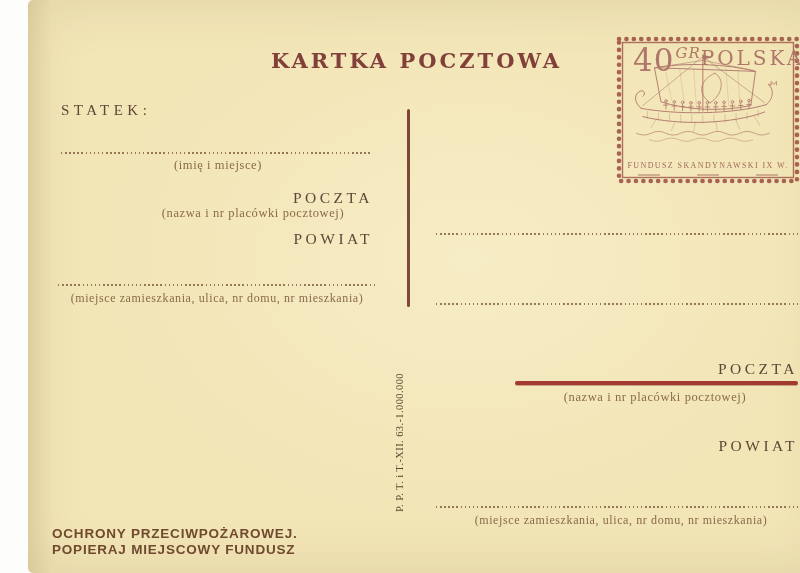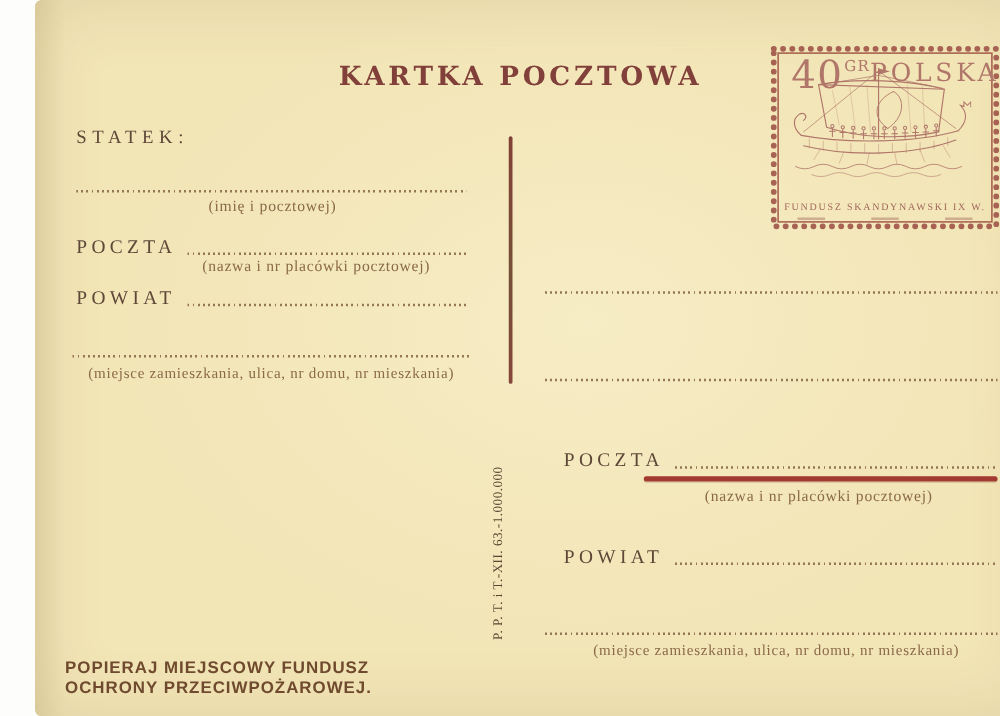--- a/index.html
+++ b/index.html
@@ -34,39 +34,39 @@
   
   .stamp{position:absolute;left:586px;top:34px;width:188px;height:152px;}
   .stamp-frame{position:absolute;inset:0;width:100%;height:100%;}
   .stamp-header{
     position:absolute;top:13px;left:19px;right:13px;
     display:flex;align-items:flex-start;justify-content:space-between;
     color:var(--stamp-art);font-family:"DejaVu Serif",serif;
   }
   .denom{display:flex;align-items:flex-start;}
   .denom-value{font-size:31px;line-height:26px;font-weight:normal;letter-spacing:1px;}
-  .denom-unit{font-size:12px;line-height:13px;margin-left:1px;letter-spacing:1px;}
+  .denom-unit{font-size:15px;line-height:13px;margin-left:1px;letter-spacing:1px;font-style:italic;}
   .country{font-size:20px;line-height:22px;letter-spacing:3px;}
   .ship{position:absolute;left:15px;right:15px;top:18px;height:96px;}
   .stamp-caption{
     position:absolute;bottom:16px;left:10px;right:10px;text-align:center;
     font-size:8px;letter-spacing:1.4px;color:#a2685a;white-space:nowrap;
   }
   .stamp-credits{
     position:absolute;bottom:10px;left:24px;right:24px;
     display:flex;justify-content:space-between;
   }
   .stamp-credits i{display:block;width:22px;height:2px;background:rgba(162,104,90,.45);}
   
   .dotline{
     height:2px;
     background-image:repeating-linear-gradient(90deg,var(--caption) 0,var(--caption) 1.5px,transparent 1.5px,transparent 4.1px);
     opacity:.9;
   }
-  .field-row{position:absolute;display:flex;align-items:flex-end;}
+  .field-row{position:absolute;display:flex;align-items:flex-end;flex-direction:column;}
   .field-row .dotline{flex:1;margin-bottom:3px;margin-left:9px;}
   .field-label{
     font-size:15.5px;letter-spacing:3.5px;color:var(--label);white-space:nowrap;
   }
   .caption{
     position:absolute;text-align:center;font-size:12.5px;letter-spacing:.6px;
     color:var(--caption);white-space:nowrap;
   }
   .bare-dotline{position:absolute;}
   
@@ -181,21 +181,21 @@
     <div class="stamp-credits">
         <i></i>
         <i></i>
         <i></i>
       </div>
   </div>
 
   <div class="sender-label">STATEK:</div>
 
   <div class="bare-dotline dotline name-line"></div>
-  <div class="caption name-caption">(imię i pocztowej)</div>
+  <div class="caption name-caption">(imię i miejsce)</div>
 
   <div class="field-row post-row-left">
     <span class="field-label">POCZTA</span>
     <span class="dotline"></span>
   </div>
   <div class="caption post-caption-left">(nazwa i nr placówki pocztowej)</div>
 
   <div class="field-row district-row-left">
     <span class="field-label">POWIAT</span>
     <span class="dotline"></span>
@@ -222,17 +222,17 @@
   </div>
 
   <div class="bare-dotline dotline address-line-right"></div>
   <div class="caption address-caption-right">(miejsce zamieszkania, ulica, nr domu, nr mieszkania)</div>
 
   <div class="imprint">
     <span>P. P. T. i T.-XII. 63.-1.000.000</span>
   </div>
 
   <div class="slogan">
+    <div>OCHRONY PRZECIWPOŻAROWEJ.</div>
     <div>POPIERAJ MIEJSCOWY FUNDUSZ</div>
-    <div>OCHRONY PRZECIWPOŻAROWEJ.</div>
   </div>
 
 </div>
 
 </body></html>

